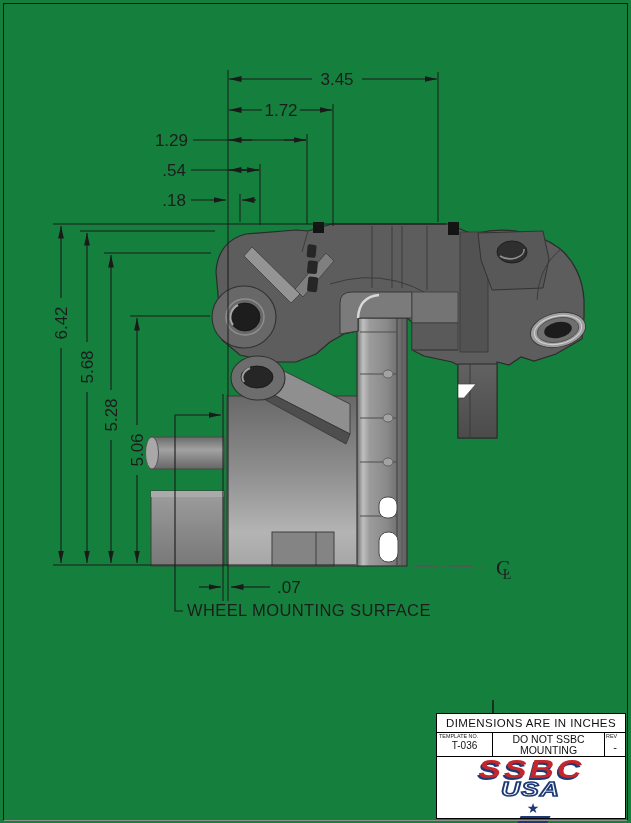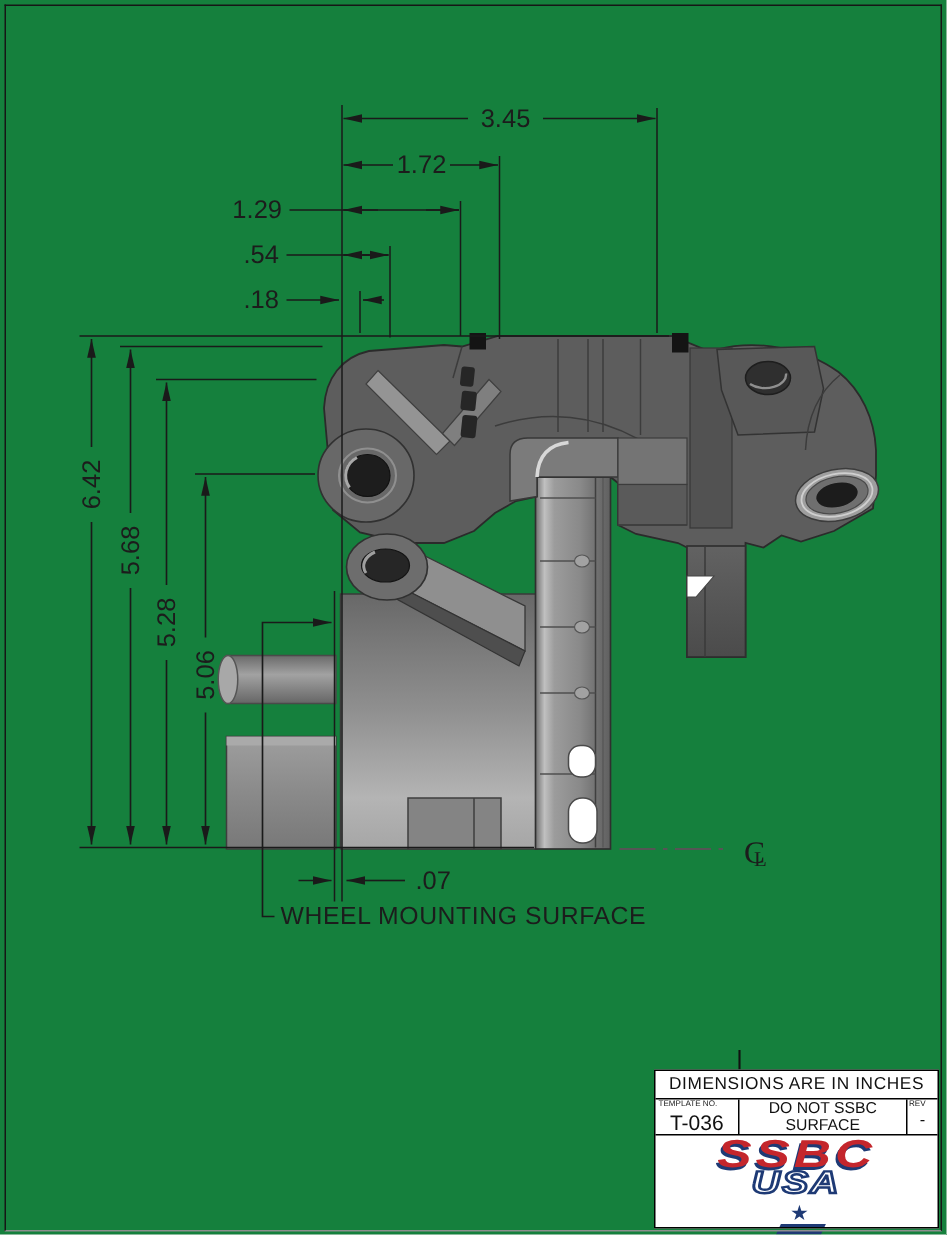--- a/index.html
+++ b/index.html
@@ -19,21 +19,21 @@
   .tb{position:absolute;left:436px;top:713px;width:190px;height:106px;
       border:1.6px solid #000;box-sizing:border-box;background:#fff;}
   .tb-row1{height:18px;border-bottom:1.4px solid #000;display:flex;align-items:center;
            justify-content:center;font-size:11.5px;color:#111;letter-spacing:.4px;}
   .tb-row2{height:24px;border-bottom:1.4px solid #000;display:flex;box-sizing:border-box;}
   .tb-c1{width:56px;border-right:1.4px solid #000;box-sizing:border-box;padding:1px 2px 0;}
   .tb-c2{flex:1;border-right:1.4px solid #000;box-sizing:border-box;text-align:center;
          font-size:10.5px;line-height:1.05;color:#111;padding-top:1px;}
   .tb-c3{width:20px;box-sizing:border-box;padding:1px 1px 0;text-align:center;}
   .tb-minilabel{font-size:5.4px;color:#222;text-align:left;line-height:1;}
-  .tb-tno{font-size:14px;color:#111;text-align:center;margin-top:1px;}
+  .tb-tno{font-size:10px;color:#111;text-align:center;margin-top:1px;}
   .tb-rev{font-size:11px;color:#111;margin-top:2px;}
   .tb-logo{height:61px;display:flex;flex-direction:column;align-items:center;justify-content:space-between;}
   .ssbc{font-size:26px;font-weight:bold;font-style:italic;color:#c4262c;letter-spacing:2px;
         transform:scaleX(1.32);text-shadow:-1px 2px 0 #1e3a75;line-height:.95;}
   .usarow{display:flex;align-items:center;margin-top:-3px;flex-direction:column;}
   .usa{font-size:21px;font-weight:bold;font-style:italic;color:#fff;letter-spacing:1px;
        -webkit-text-stroke:1.6px #1e3a75;transform:scaleX(1.25);line-height:.95;}
   .star{color:#1e3a75;font-size:14px;margin-left:4px;transform:translateY(1px);}
   .stripes{display:flex;flex-direction:column;margin-left:3px;transform:skewX(-25deg);}
   .stripes div{height:2.2px;background:#1e3a75;margin:1.1px 0;}
@@ -290,21 +290,21 @@
 
   <div class="tb">
     <div class="tb-row1">DIMENSIONS ARE IN INCHES</div>
     <div class="tb-row2">
       <div class="tb-c1">
         <div class="tb-minilabel">TEMPLATE NO.</div>
         <div class="tb-tno">T-036</div>
       </div>
       <div class="tb-c2">
         <div>DO NOT SSBC</div>
-        <div>SURFACE</div>
+        <div>MOUNTING</div>
       </div>
       <div class="tb-c3">
         <div class="tb-minilabel">REV</div>
         <div class="tb-rev">-</div>
       </div>
     </div>
     <div class="tb-logo">
       <div class="ssbc">SSBC</div>
       <div class="usarow">
         <span class="usa">USA</span>

